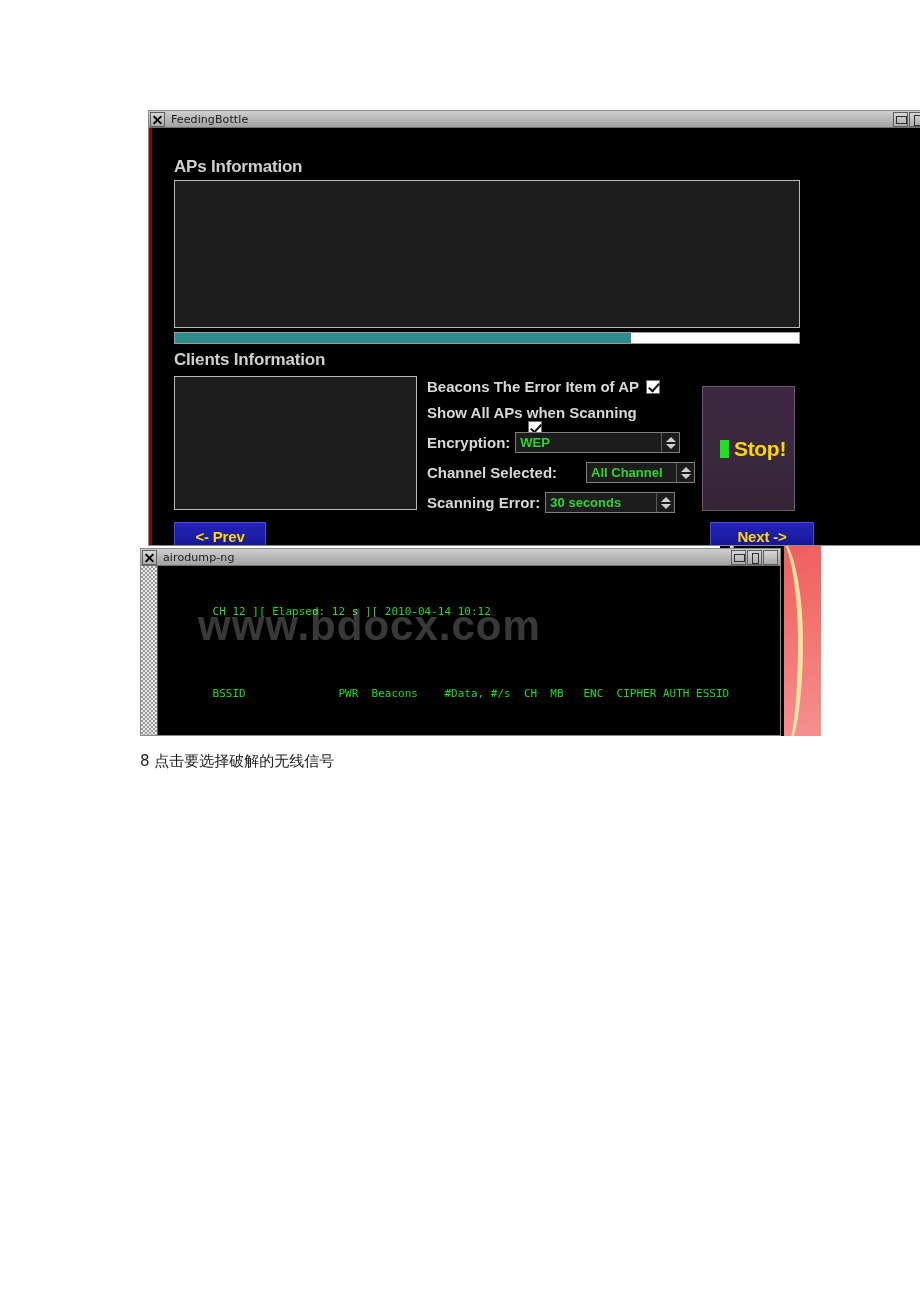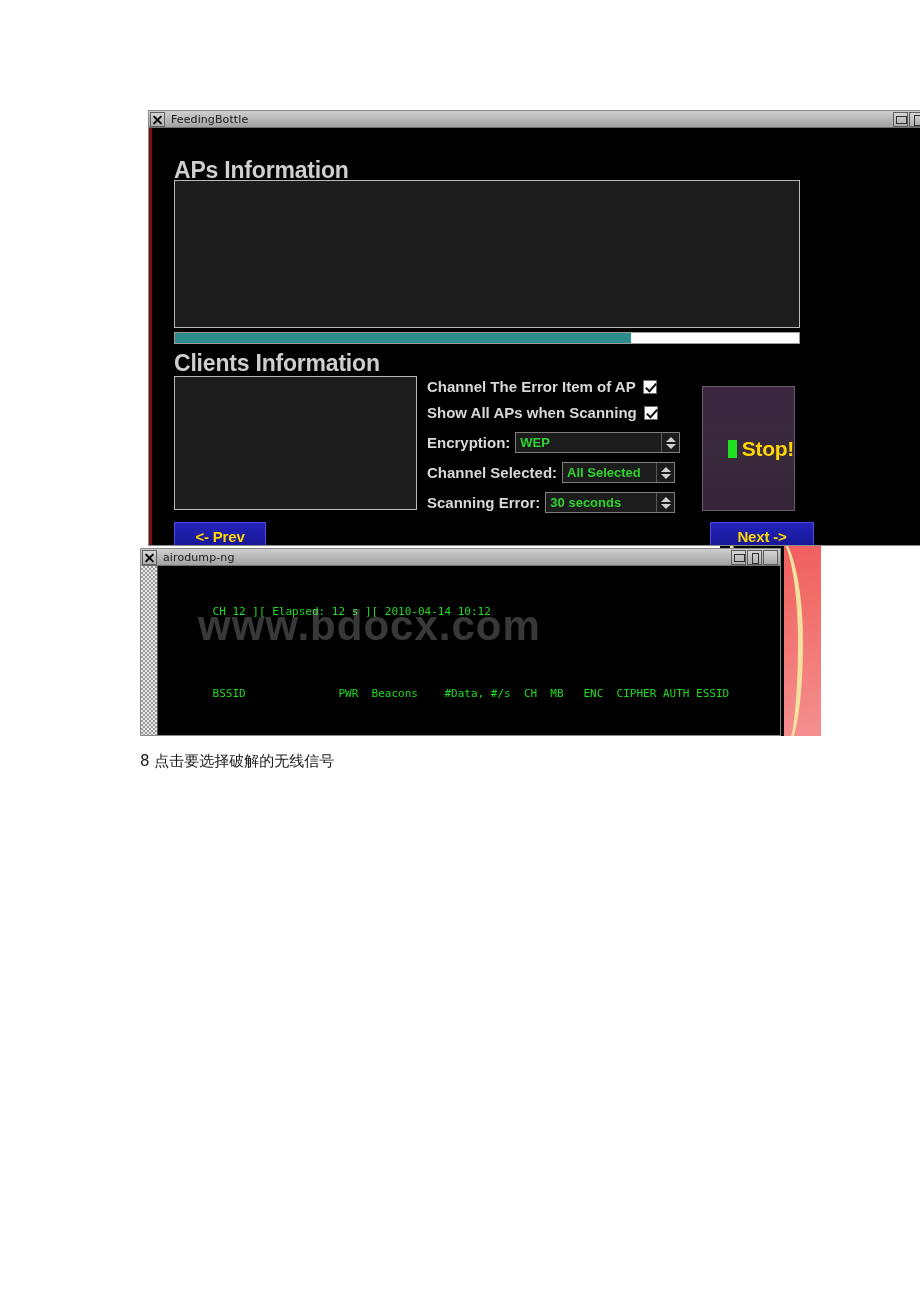--- a/index.html
+++ b/index.html
@@ -152,21 +152,21 @@
     left: 3px;
     top: 17px;
     right: 0;
     bottom: 0;
     background: #000000;
     overflow: hidden;
   }
   .section-title {
     position: absolute;
     color: #cfcfcf;
-    font-size: 23px;
+    font-size: 17px;
     font-weight: bold;
     font-family: "Liberation Sans", sans-serif;
     letter-spacing: -0.2px;
   }
   .listbox {
     position: absolute;
     background: #1d1d1d;
     border: 1px solid #b9b9b9;
     box-sizing: border-box;
   }
@@ -256,21 +256,21 @@
     position: absolute;
     left: 550px;
     top: 258px;
     width: 93px;
     height: 125px;
     background: linear-gradient(180deg, #3c2640 0%, #3a2a3e 50%, #352336 100%);
     border: 1px solid #6a5a6c;
     box-sizing: border-box;
     display: flex;
     align-items: center;
-    justify-content: flex-end;
+    justify-content: center;
     padding-left: 9px;
   }
   .stop-dot {
     width: 9px; height: 18px;
     background: #20e020;
     margin-right: 5px;
     flex: 0 0 auto;
   }
   .stop-text {
     color: #ffd700;
@@ -387,44 +387,44 @@
         <div class="listbox" style="left:22px; top:52px; width:626px; height:148px;"></div>
 
         <div class="progress-track" style="left:22px; top:204px; width:626px; height:12px;">
           <div class="progress-fill" id="progress-fill" style="width: 73%;"></div>
         </div>
 
         <div class="section-title" style="left:22px; top:222px;text-align:center;">Clients Information</div>
         <div class="listbox" style="left:22px; top:248px; width:243px; height:134px;"></div>
 
         <div class="opt-row" style="left:275px; top:250px;">
-          <span class="opt-label">Channel The Error Item of AP</span>
+          <span class="opt-label">Beacons The Error Item of AP</span>
           <span class="checkbox"></span>
         </div>
 
-        <div class="opt-row" style="left:275px; top:276px;">
+        <div class="opt-row" style="left:275px; top:276px;flex-direction:column;">
           <span class="opt-label">Show All APs when Scanning</span>
           <span class="checkbox"></span>
         </div>
 
         <div class="opt-row" style="left:275px; top:304px; width:268px;">
           <span class="opt-label">Encryption:</span>
           <span class="combo" style="width:165px;">
             <span class="combo-value">WEP</span>
             <span class="spinner">
               <span class="spin-up"></span>
               <span class="spin-dn"></span>
             </span>
           </span>
         </div>
 
-        <div class="opt-row" style="left:275px; top:334px; width:268px;">
+        <div class="opt-row" style="left:275px; top:334px; width:268px;gap:24px;">
           <span class="opt-label">Channel Selected:</span>
           <span class="combo" style="width:113px;">
-            <span class="combo-value">All Selected</span>
+            <span class="combo-value">All Channel</span>
             <span class="spinner">
               <span class="spin-up"></span>
               <span class="spin-dn"></span>
             </span>
           </span>
         </div>
 
         <div class="opt-row" style="left:275px; top:364px; width:268px;">
           <span class="opt-label">Scanning Error:</span>
           <span class="combo" style="width:130px;">

